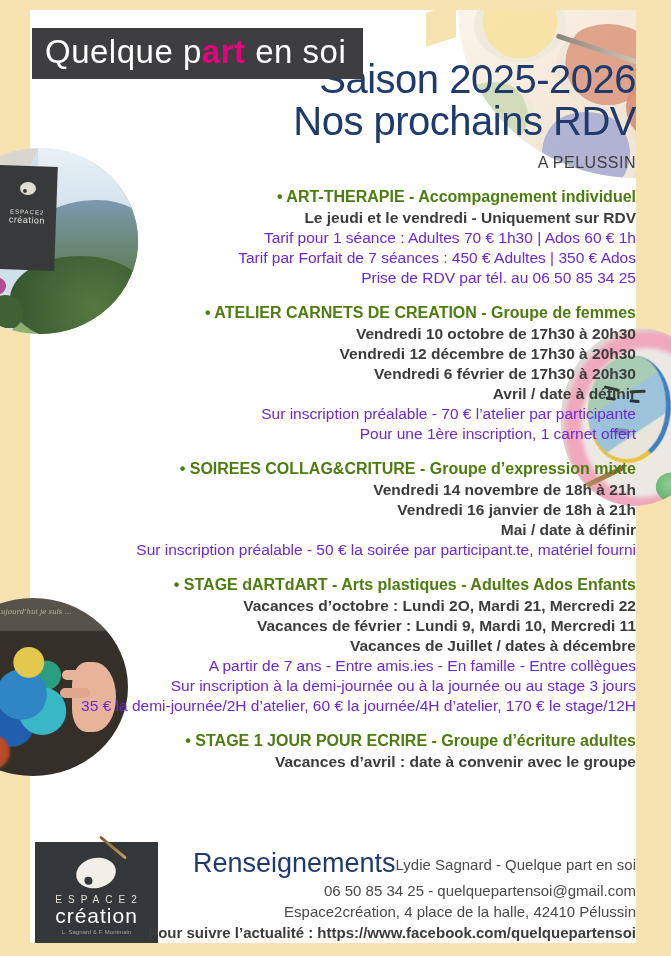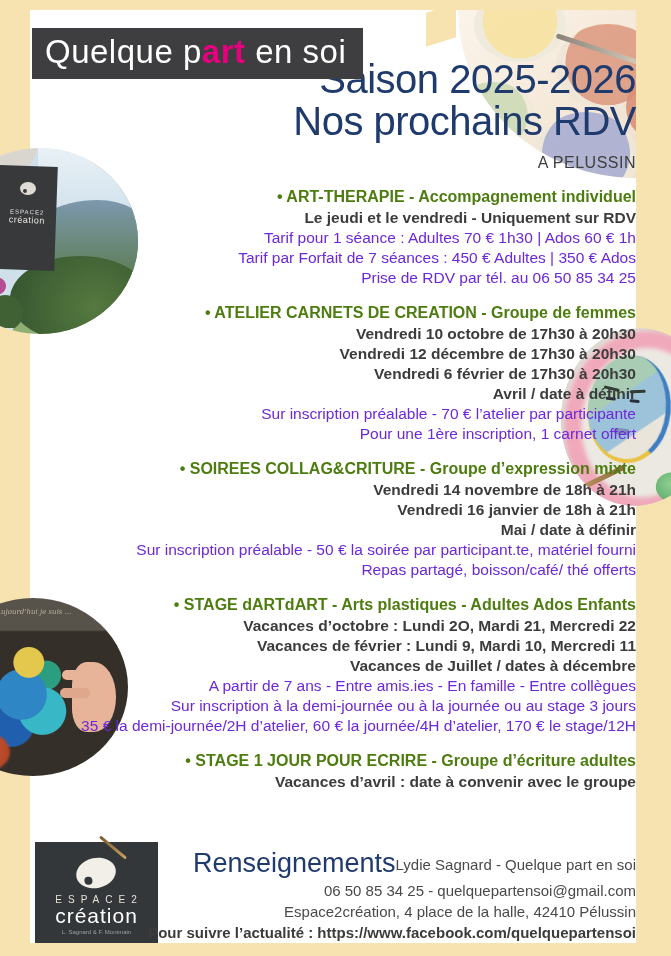--- a/index.html
+++ b/index.html
@@ -185,21 +185,20 @@
       <div class="ln">Sur inscription préalable - 70 € l’atelier par participante</div>
       <div class="ln">Pour une 1ère inscription, 1 carnet offert</div>
     </div>
 
     <div class="section">
       <div class="sec-h">• SOIREES COLLAG&amp;CRITURE - Groupe d’expression mixte</div>
       <div class="ln b">Vendredi 14 novembre de 18h à 21h</div>
       <div class="ln b">Vendredi 16 janvier de 18h à 21h</div>
       <div class="ln b">Mai / date à définir</div>
       <div class="ln">Sur inscription préalable - 50 € la soirée par participant.te, matériel fourni</div>
-      <div class="ln">Repas partagé, boisson/café/ thé offerts</div>
     </div>
 
     <div class="section">
       <div class="sec-h">• STAGE dARTdART - Arts plastiques - Adultes Ados Enfants</div>
       <div class="ln b">Vacances d’octobre : Lundi 2O, Mardi 21, Mercredi 22</div>
       <div class="ln b">Vacances de février : Lundi 9, Mardi 10, Mercredi 11</div>
       <div class="ln b">Vacances de Juillet / dates à décembre</div>
       <div class="ln">A partir de 7 ans - Entre amis.ies - En famille - Entre collègues</div>
       <div class="ln">Sur inscription à la demi-journée ou à la journée ou au stage 3 jours</div>
       <div class="ln">35 € la demi-journée/2H d’atelier, 60 € la journée/4H d’atelier, 170 € le stage/12H</div>

